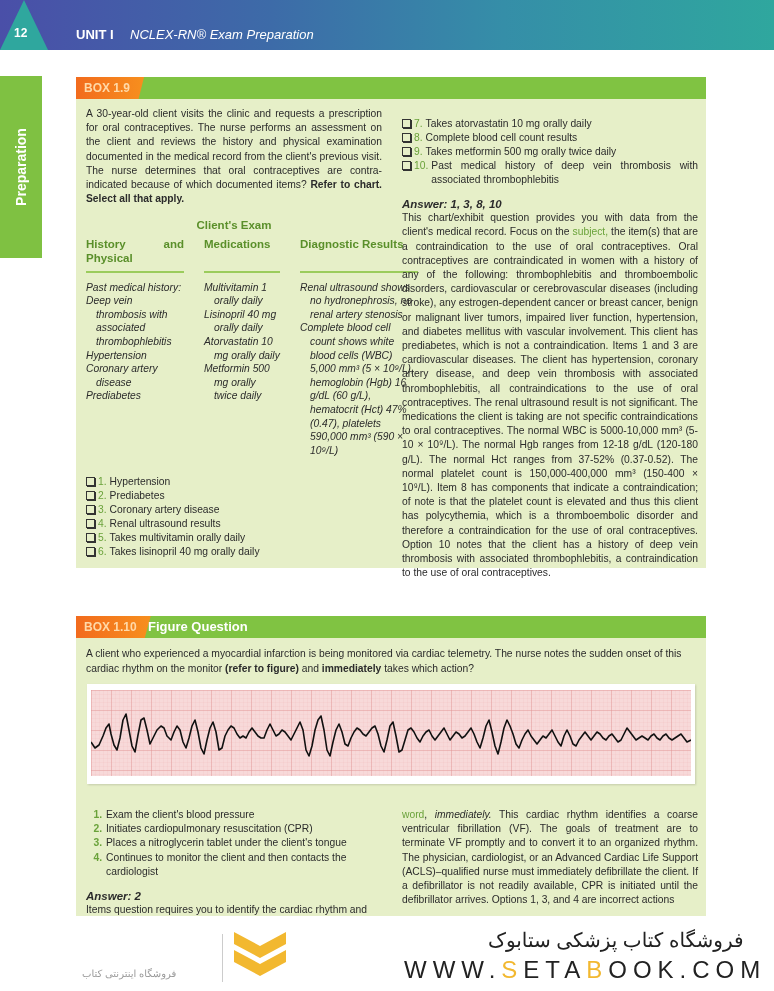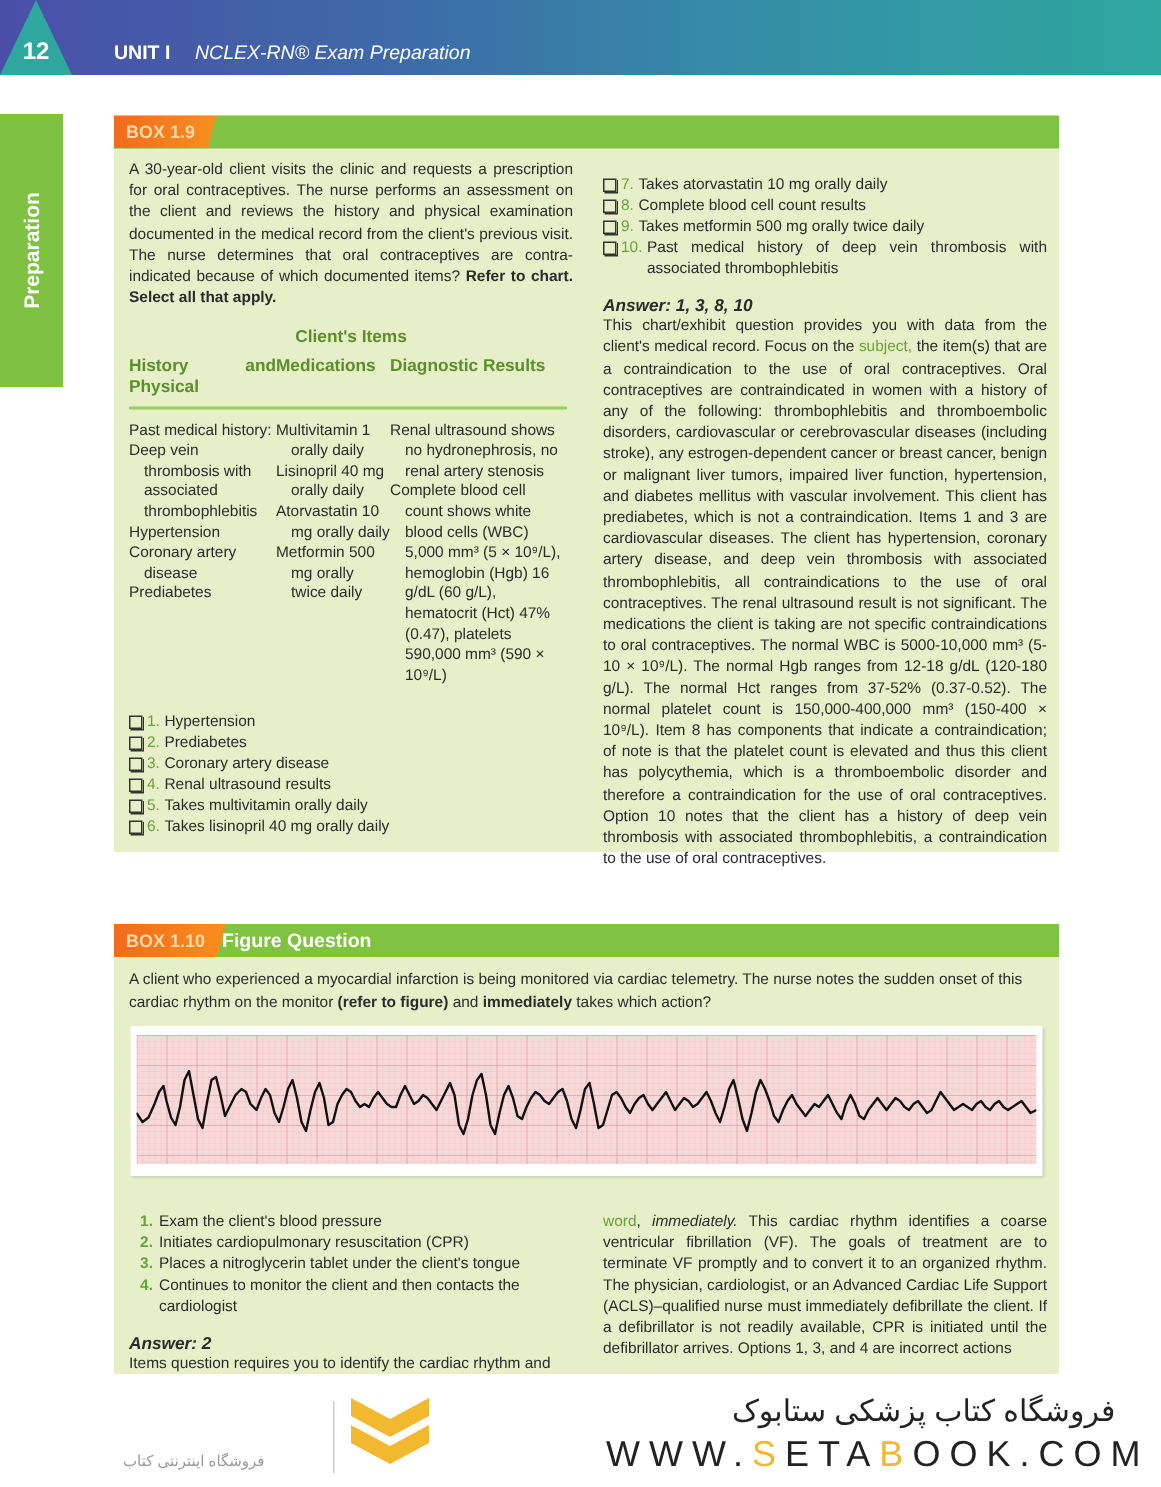--- a/index.html
+++ b/index.html
@@ -1,42 +1,42 @@
 <!DOCTYPE html>
 <html><head>
 <meta charset="utf-8">
 <style>
   * { box-sizing: border-box; margin: 0; padding: 0; }
   body { width: 774px; height: 991px; background: #ffffff; font-family: "Liberation Sans", sans-serif; color: #2b2b2b; position: relative; overflow: hidden; }
   .header { position: absolute; left: 0; top: 0; width: 774px; height: 50px;
     background: linear-gradient(90deg, #4a4fa8 0%, #3d6ba8 35%, #358ea8 65%, #2fa79e 100%); }
   .header .tri { position: absolute; left: 0; top: 0; width: 0; height: 0;
     border-left: 24px solid transparent; border-right: 24px solid transparent; border-bottom: 50px solid #2fa79e; }
-  .header .pagenum { position: absolute; left: 14px; top: 26px; font-size: 16px; font-weight: bold; color: #fff; width: 20px; text-align: center; }
+  .header .pagenum { position: absolute; left: 14px; top: 26px; font-size: 12px; font-weight: bold; color: #fff; width: 20px; }
   .header .unit { position: absolute; left: 76px; top: 27px; font-size: 13px; font-weight: bold; color: #fff; }
   .header .unit-title { position: absolute; left: 130px; top: 27px; font-size: 13px; font-style: italic; color: #fff; }
 
   .sidetab { position: absolute; left: 0; top: 76px; width: 42px; height: 182px; background: #7fc142; }
   .sidetab span { position: absolute; left: 50%; top: 50%; transform: translate(-50%,-50%) rotate(-90deg); color: #fff; font-weight: bold; font-size: 14px; white-space: nowrap; }
 
   .box { position: absolute; left: 76px; width: 630px; background: #e6efc8; }
   .box-header { height: 22px; background: #80c342; position: relative; }
   .box-label { position: absolute; left: 0; top: 0; height: 22px; padding: 0 14px 0 8px; background: linear-gradient(90deg, #f26b1d, #f78f1e);
     clip-path: polygon(0 0, 100% 0, 92% 100%, 0 100%); color: #ffd9a8; font-weight: bold; font-size: 12px; line-height: 22px; }
   .box-title { position: absolute; left: 68px; top: 0; line-height: 22px; color: #fff; font-weight: bold; font-size: 13px; }
 
   .box1 { top: 77px; height: 491px; }
   .col-left { position: absolute; left: 10px; top: 30px; width: 296px; font-size: 10.3px; line-height: 14.2px; text-align: justify; }
   .col-right { position: absolute; left: 326px; top: 40px; width: 296px; font-size: 10.3px; line-height: 14.2px; text-align: justify; }
   .bold { font-weight: bold; }
   .chart-title { text-align: center; color: #5a8f2a; font-weight: bold; font-size: 11.5px; margin-top: 12px; }
-  .chart-table { display: grid; grid-template-columns: 98px 76px 118px; column-gap: 0; margin-top: 4px; }
+  .chart-table { display: grid; grid-template-columns: 98px 76px 118px; column-gap: 20px; margin-top: 4px; }
   .chart-head { color: #5a8f2a; font-weight: bold; font-size: 11.5px; line-height: 14px; padding-bottom: 6px; border-bottom: 2px solid #9bcc5c; }
   .chart-cell { padding-top: 8px; font-size: 10.3px; line-height: 13.6px; text-align: left; }
-  .chart-cell div { padding-left: 10px; text-indent: -10px; }
+  .chart-cell div { padding-left: 10px; text-indent: -10px; font-style: italic; }
   .opts { margin-top: 18px; }
   .opt { display: flex; align-items: flex-start; font-size: 10.3px; line-height: 14px; }
   .cb { width: 9px; height: 9px; border: 1.3px solid #333; margin: 2px 3px 0 0; flex: none; box-shadow: 1px 1px 0 #333; }
   .opt .num { color: #6aa23a; margin-right: 3px; }
   .answer { font-weight: bold; font-style: italic; font-size: 11.5px; margin-top: 10px; }
   .green { color: #6aa23a; }
 
   .box2 { top: 616px; height: 300px; }
   .box2 .box-title { left: 72px; }
   .stem { position: absolute; left: 10px; top: 30px; width: 612px; font-size: 10.3px; line-height: 15px; }
@@ -74,21 +74,21 @@
 <div class="box box1">
   <div class="box-header">
     <div class="box-label">BOX 1.9</div>
   </div>
 
   <div class="col-left">
     <p>
       <span>A 30-year-old client visits the clinic and requests a prescription for oral contraceptives. The nurse performs an assessment on the client and reviews the history and physical examination documented in the medical record from the client's previous visit. The nurse determines that oral contraceptives are contra-indicated because of which documented items?</span>
       <span class="bold">Refer to chart. Select all that apply.</span>
     </p>
-    <div class="chart-title">Client's Items</div>
+    <div class="chart-title">Client's Exam</div>
     <div class="chart-table">
       <div class="chart-head">History and Physical</div>
       <div class="chart-head">Medications</div>
       <div class="chart-head">Diagnostic Results</div>
       <div class="chart-cell">
         <div>Past medical history:</div>
         <div>Deep vein thrombosis with associated thrombophlebitis</div>
         <div>Hypertension</div>
         <div>Coronary artery disease</div>
         <div>Prediabetes</div>

